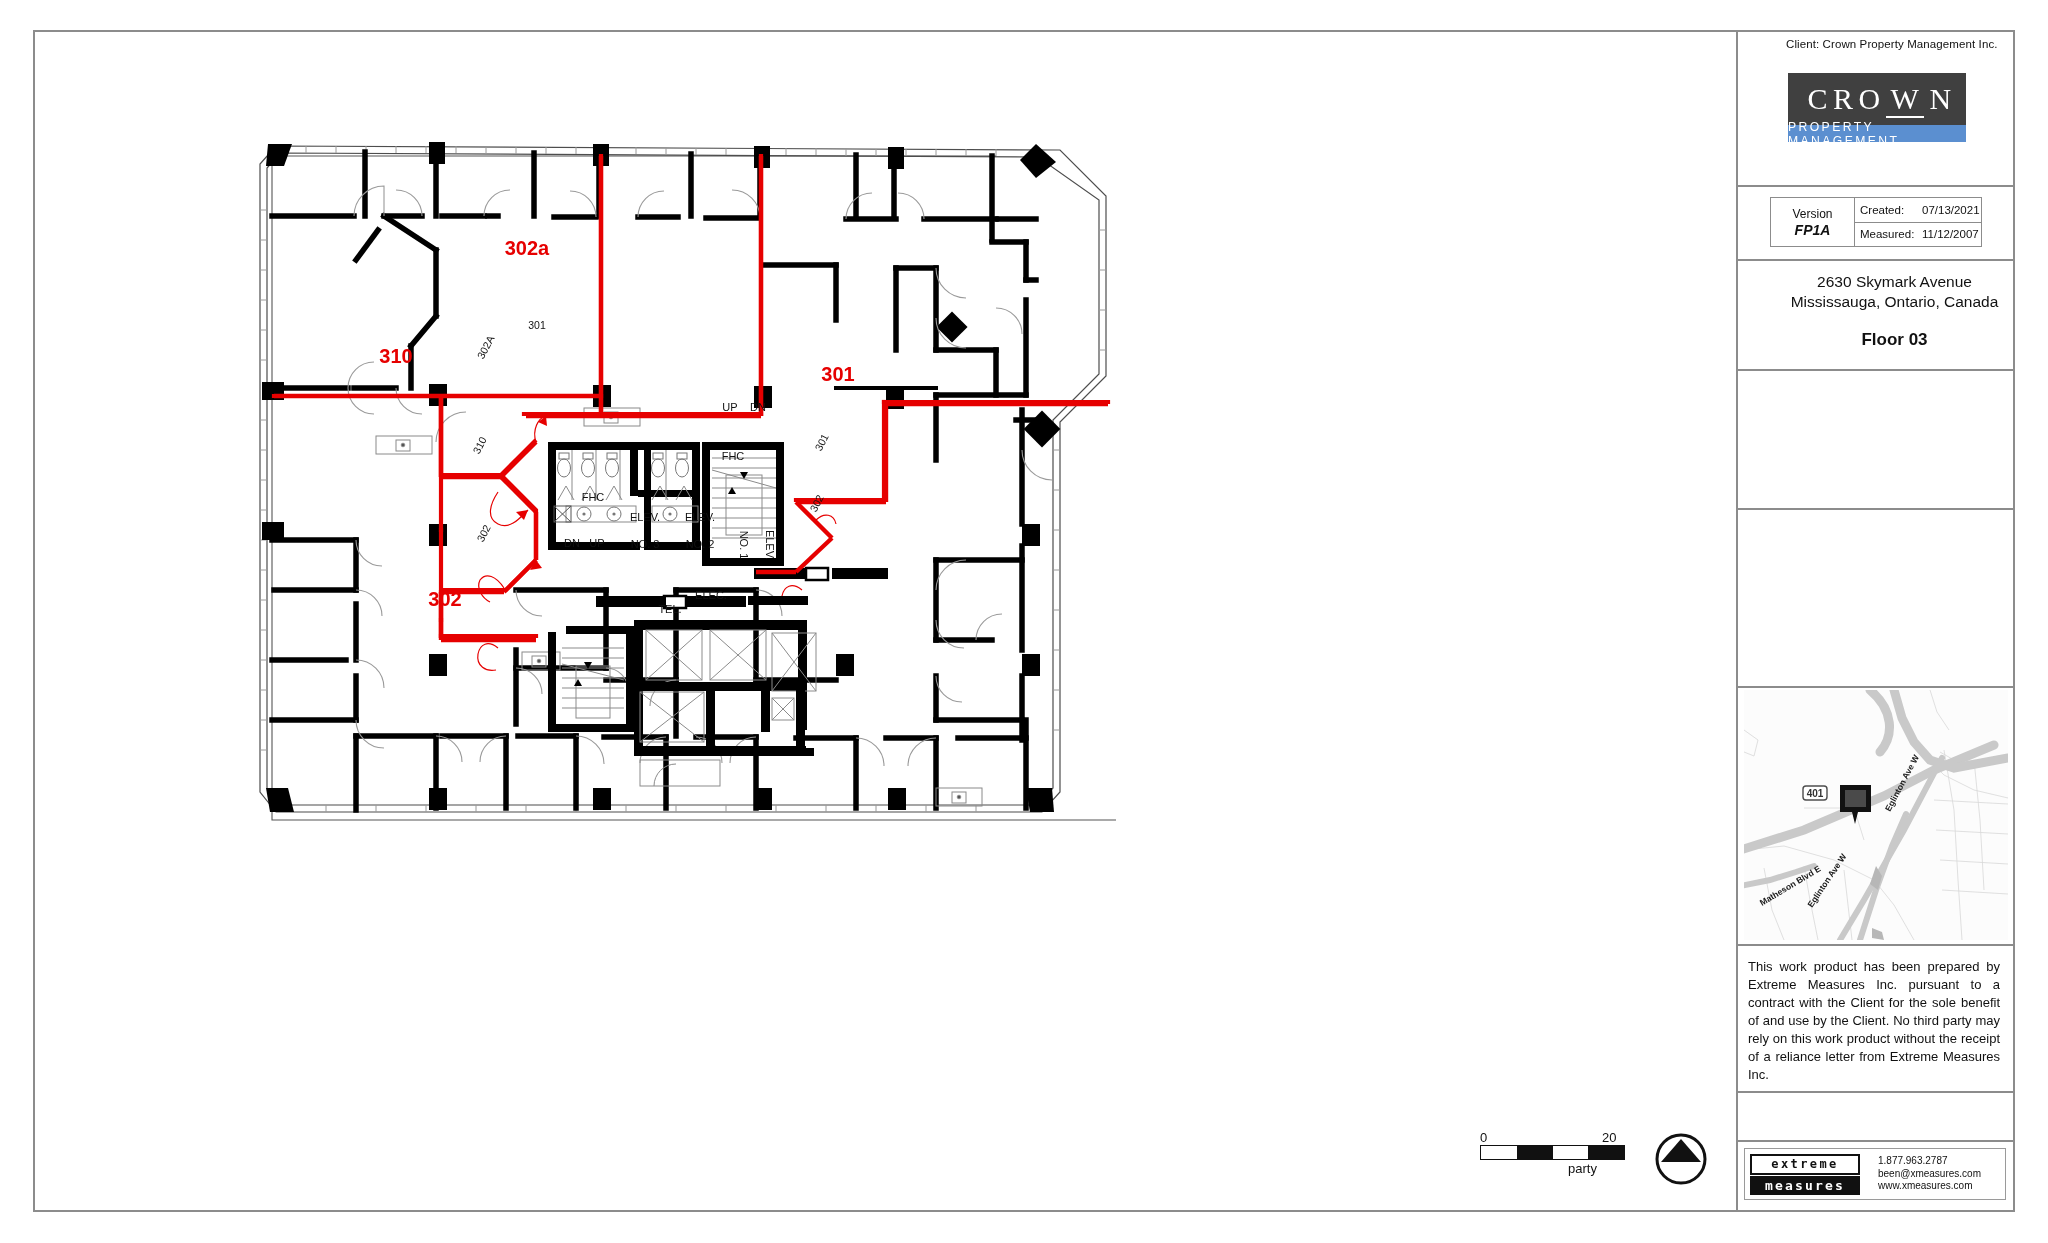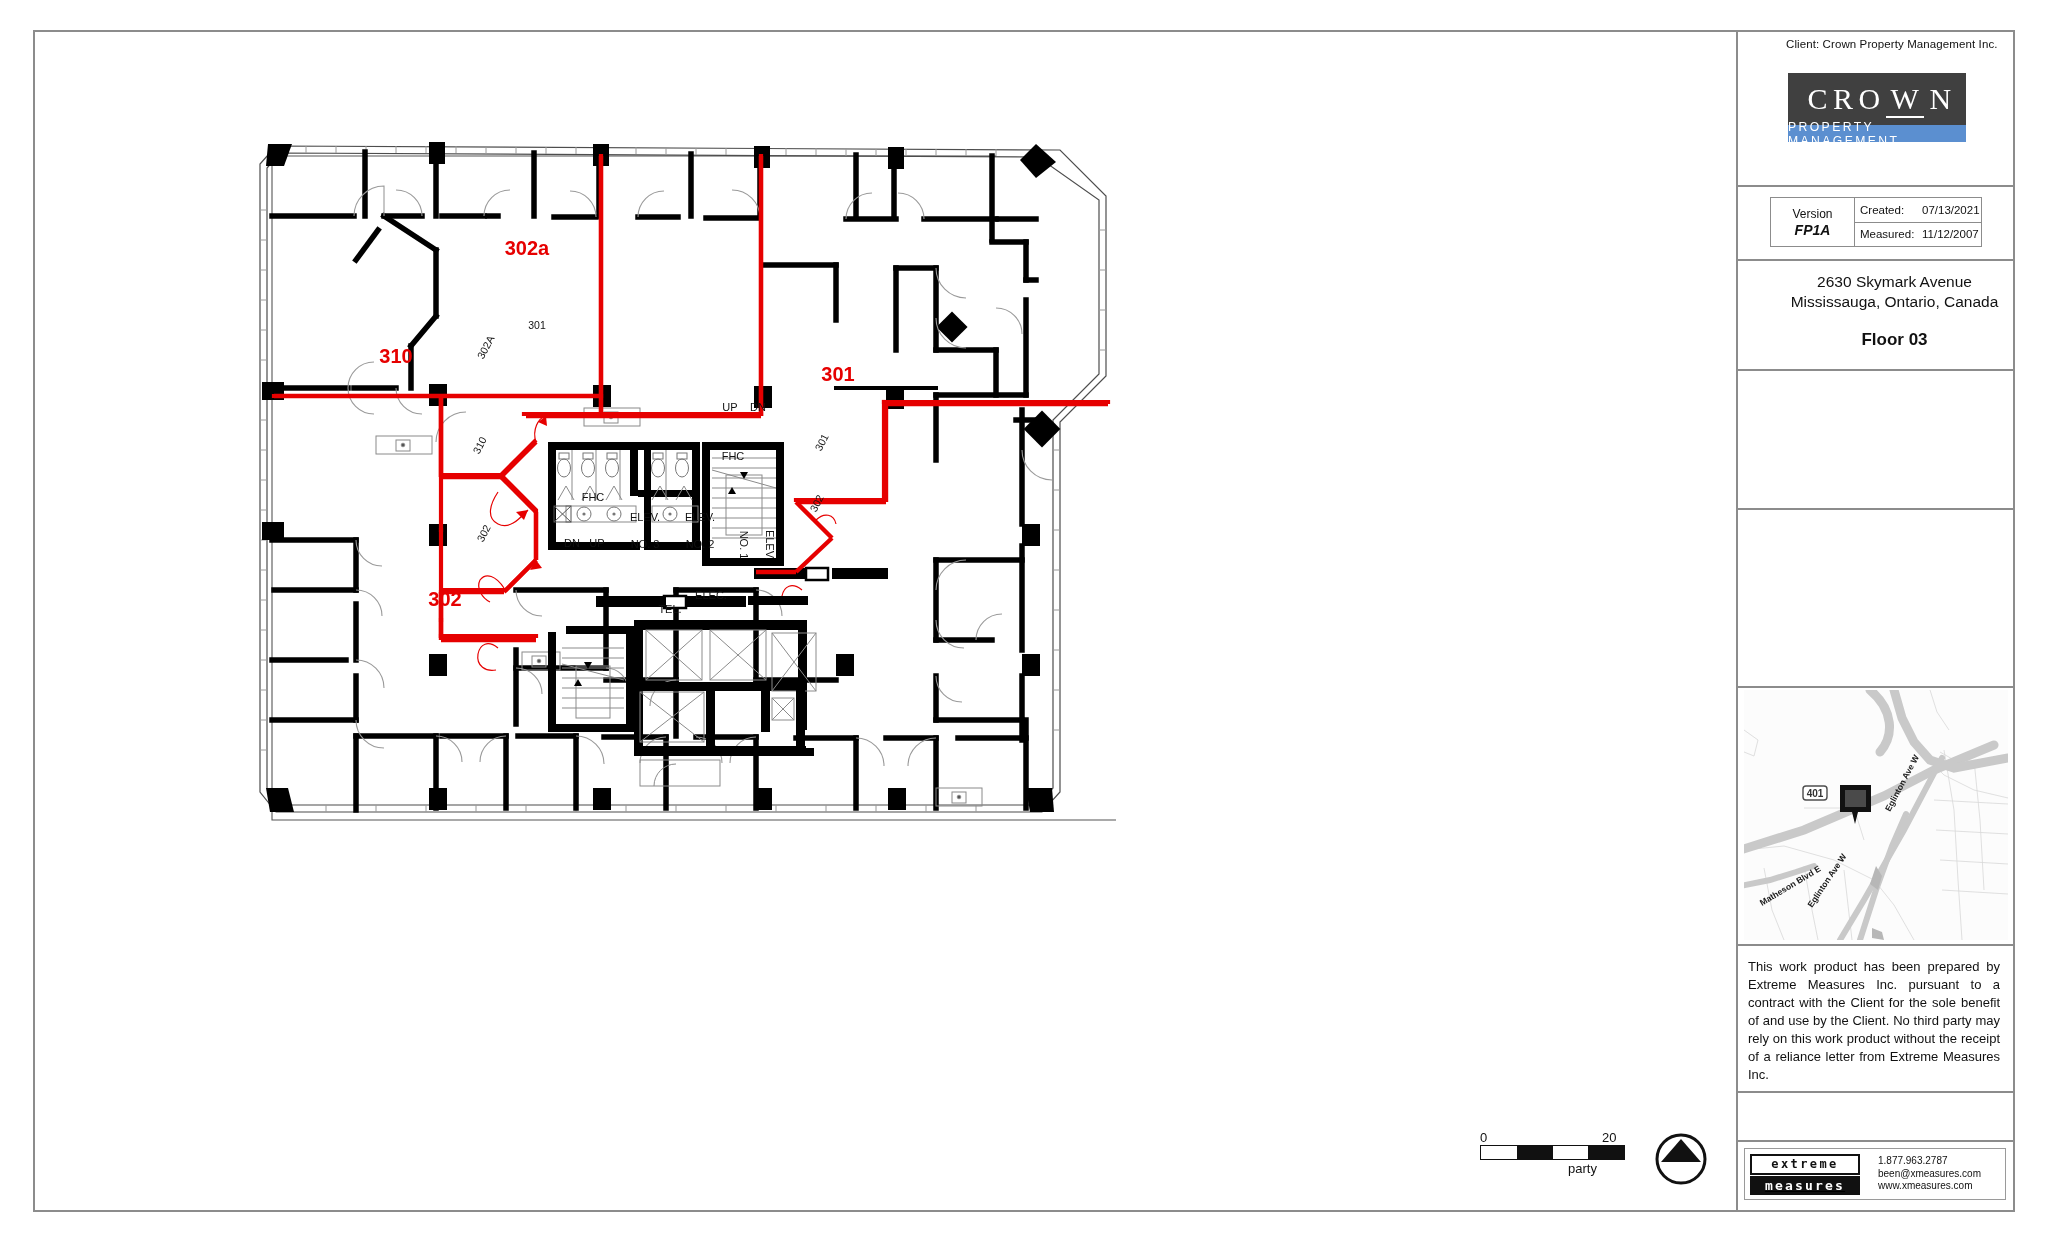--- a/index.html
+++ b/index.html
@@ -53,21 +53,21 @@
   .disclaimer{position:absolute;left:1748px;top:958px;width:252px;font-size:13px;line-height:18px;
      color:#111;text-align:justify;}
 
   
   .footbox{position:absolute;left:1744px;top:1148px;width:262px;height:52px;
      border:1.6px solid #9a9a9a;box-sizing:border-box;display:flex;align-items:center;}
   .em-logo{width:110px;margin-left:5px;}
   .em-1{background:#fff;border:2px solid #111;height:17px;display:flex;align-items:center;
      justify-content:center;}
   .em-1 span{font-family:"DejaVu Sans Mono",monospace;font-weight:bold;font-size:12px;letter-spacing:2.4px;color:#111;}
-  .em-2{background:#111;height:19px;display:flex;align-items:center;justify-content:center;margin-top:1px;text-decoration:underline;}
+  .em-2{background:#111;height:19px;display:flex;align-items:center;justify-content:center;margin-top:1px;}
   .em-2 span{font-family:"DejaVu Sans Mono",monospace;font-weight:bold;font-size:13px;letter-spacing:2.2px;color:#fff;}
   .em-contact{margin-left:18px;font-size:10px;line-height:12.6px;color:#111;}
 
   
   .scalewrap{position:absolute;left:1480px;top:1130px;width:200px;}
   .scale-nums{position:relative;height:15px;font-size:13px;color:#111;}
   .scale-nums .n0{position:absolute;left:0;top:0;}
   .scale-nums .n20{position:absolute;left:122px;top:0;text-align:right;}
   .scale-bar{position:relative;width:145px;height:15px;border:1.6px solid #111;box-sizing:border-box;display:flex;}
   .scale-bar i{flex:1;display:block;}

